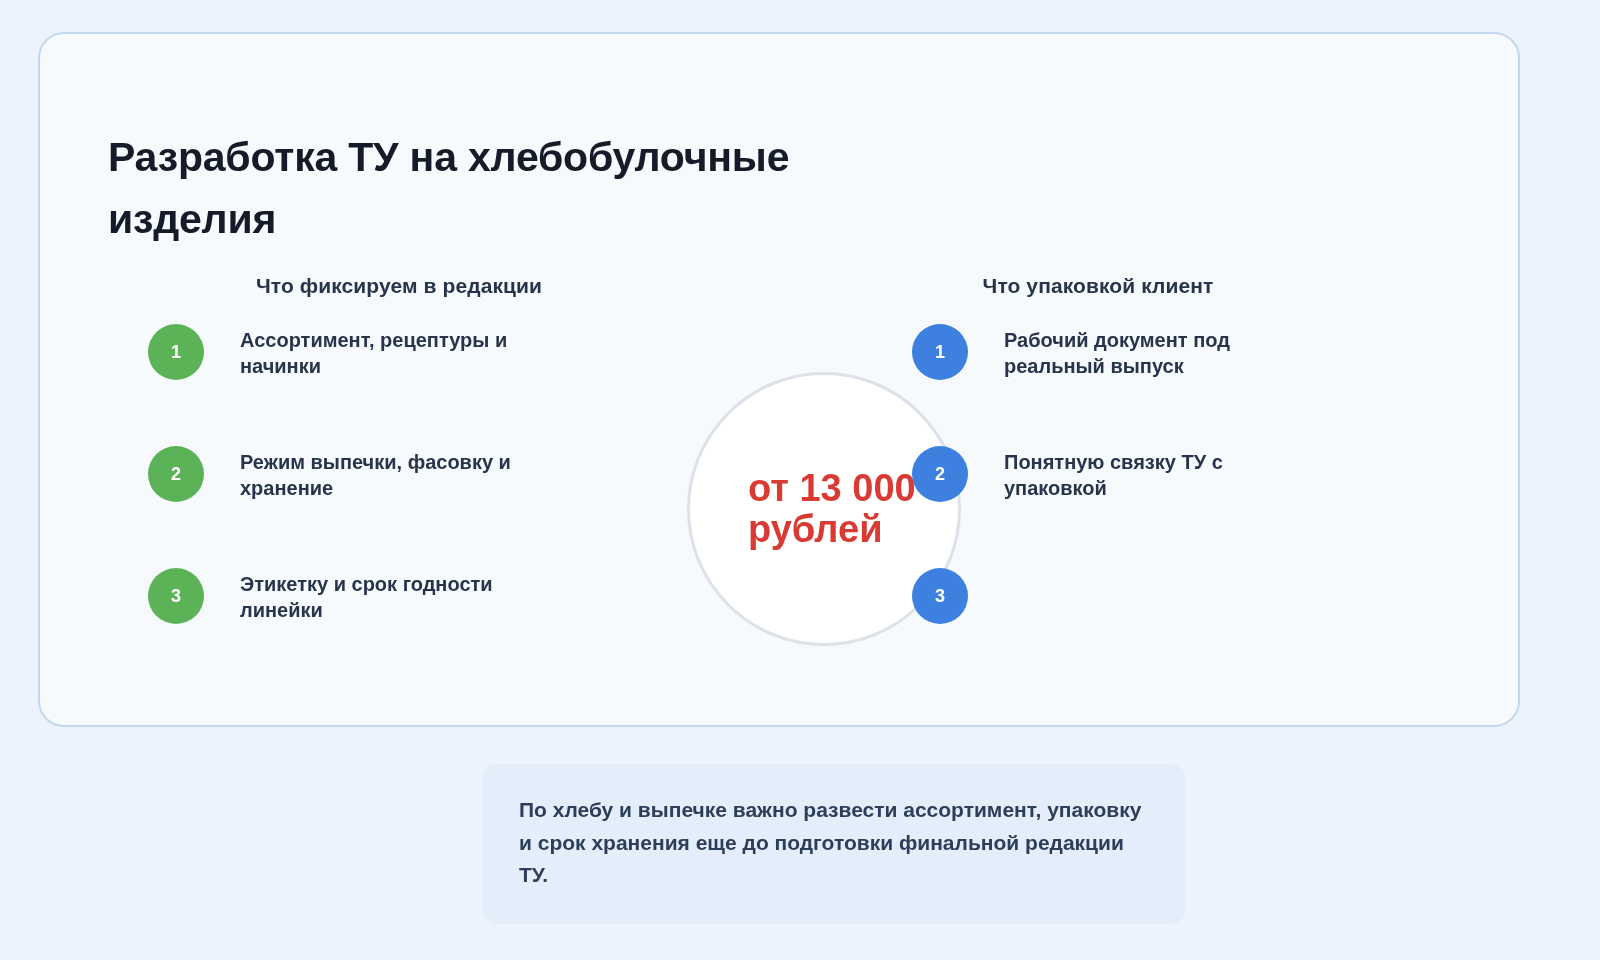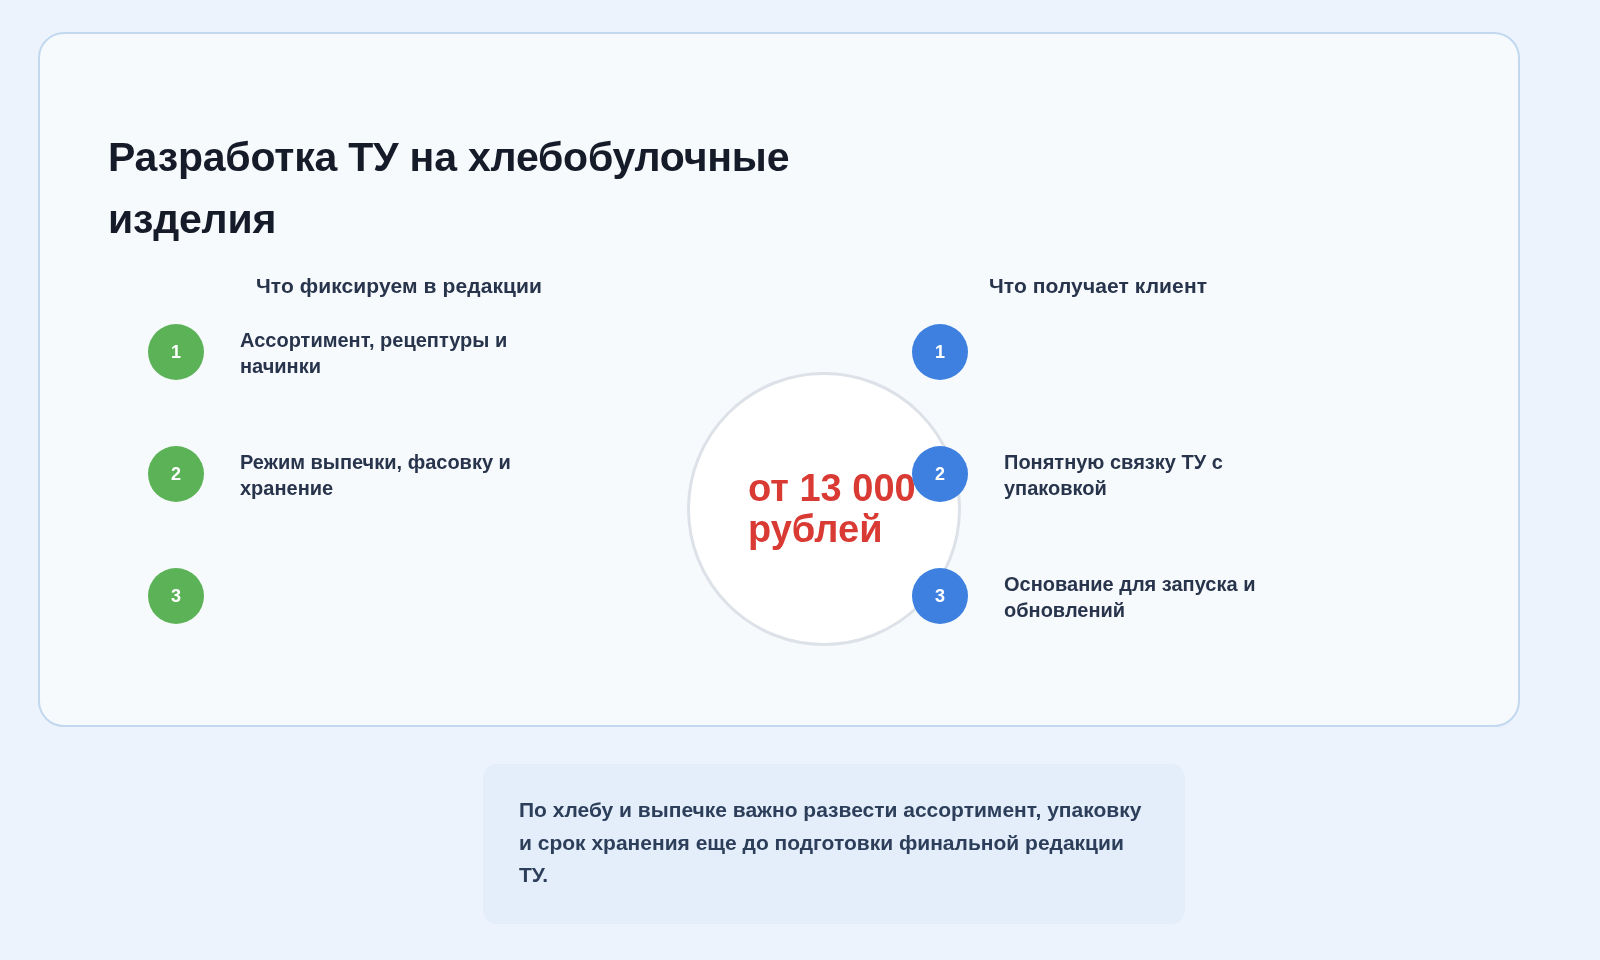--- a/index.html
+++ b/index.html
@@ -153,41 +153,42 @@
       <li class="list-item">
         <span class="badge badge-green">1</span>
         <span class="item-text">Ассортимент, рецептуры и начинки</span>
       </li>
       <li class="list-item">
         <span class="badge badge-green">2</span>
         <span class="item-text">Режим выпечки, фасовку и хранение</span>
       </li>
       <li class="list-item">
         <span class="badge badge-green">3</span>
+        <span class="item-text">Этикетку и срок годности линейки</span>
       </li>
     </ul>
   </div>
 
   <div class="price-circle">
     <div class="price-text">от 13 000 рублей</div>
   </div>
 
   <div class="column column-right">
-    <div class="column-heading">Что получает клиент</div>
+    <div class="column-heading">Что упаковкой клиент</div>
     <ul class="item-list">
       <li class="list-item">
         <span class="badge badge-blue">1</span>
+        <span class="item-text">Рабочий документ под реальный выпуск</span>
       </li>
       <li class="list-item">
         <span class="badge badge-blue">2</span>
         <span class="item-text">Понятную связку ТУ с упаковкой</span>
       </li>
       <li class="list-item">
         <span class="badge badge-blue">3</span>
-        <span class="item-text">Основание для запуска и обновлений</span>
       </li>
     </ul>
   </div>
 
   <div class="note-box">
     <p class="note-text">По хлебу и выпечке важно развести ассортимент, упаковку и срок хранения еще до подготовки финальной редакции ТУ.</p>
   </div>
 
 </div>
 

